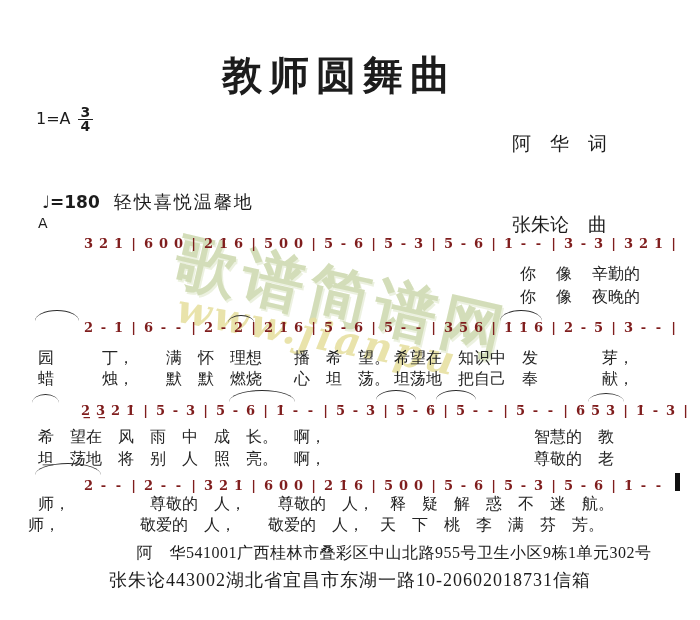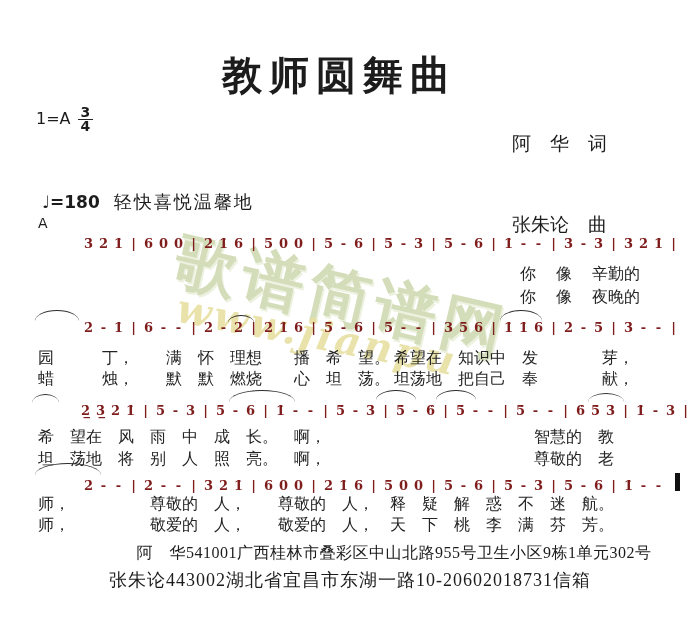--- a/index.html
+++ b/index.html
@@ -85,18 +85,18 @@
   <div class="slur" style="left:229px;top:390px;width:66px;height:11px;"></div>
   <div class="slur" style="left:376px;top:390px;width:40px;height:9px;"></div>
   <div class="slur" style="left:436px;top:390px;width:40px;height:9px;"></div>
   <div class="slur" style="left:588px;top:393px;width:36px;height:8px;"></div>
   <div class="lyric" style="left:38px;top:449px;">坦　荡地　将　别　人　照　亮。　啊，　　　　　　　　　　　　　尊敬的　老</div>
   <div class="lyric" style="left:38px;top:427px;">希　望在　风　雨　中　成　长。　啊，　　　　　　　　　　　　　智慧的　教</div>
 
   <div class="note-row" style="left:33px;top:473px;"><span><span class="tk">2̇</span><span class="tk">-</span><span class="tk">-</span><span class="tk bar">|</span><span class="tk">2̇</span><span class="tk">-</span><span class="tk">-</span><span class="tk bar">|</span><span class="tk">3̇</span><span class="tk">2̇</span><span class="tk">1̇</span><span class="tk bar">|</span><span class="tk">6</span><span class="tk">0</span><span class="tk">0</span><span class="tk bar">|</span><span class="tk">2̇</span><span class="tk">1̇</span><span class="tk">6</span><span class="tk bar">|</span><span class="tk">5</span><span class="tk">0</span><span class="tk">0</span><span class="tk bar">|</span><span class="tk">5</span><span class="tk">-</span><span class="tk">6</span><span class="tk bar">|</span><span class="tk">5̇</span><span class="tk">-</span><span class="tk">3̇</span><span class="tk bar">|</span><span class="tk">5</span><span class="tk">-</span><span class="tk">6</span><span class="tk bar">|</span><span class="tk">1̇</span><span class="tk">-</span><span class="tk">-</span></span><span class="final-bar"></span></div>
   <div class="slur" style="left:35px;top:463px;width:66px;height:11px;"></div>
   <div class="lyric" style="left:38px;top:494px;">师，　　　　　尊敬的　人，　　尊敬的　人，　释　疑　解　惑　不　迷　航。</div>
-  <div class="lyric" style="left:38px;top:515px;">师，　　　　　敬爱的　人，　　敬爱的　人，　天　下　桃　李　满　芬　芳。</div>
+  <div class="lyric" style="left:28px;top:515px;">师，　　　　　敬爱的　人，　　敬爱的　人，　天　下　桃　李　满　芬　芳。</div>
 
   <div class="footer1">阿　华541001广西桂林市叠彩区中山北路955号卫生小区9栋1单元302号</div>
   <div class="footer2">张朱论443002湖北省宜昌市东湖一路10-20602018731信箱</div>
 
 </div>
 
 </body></html>

